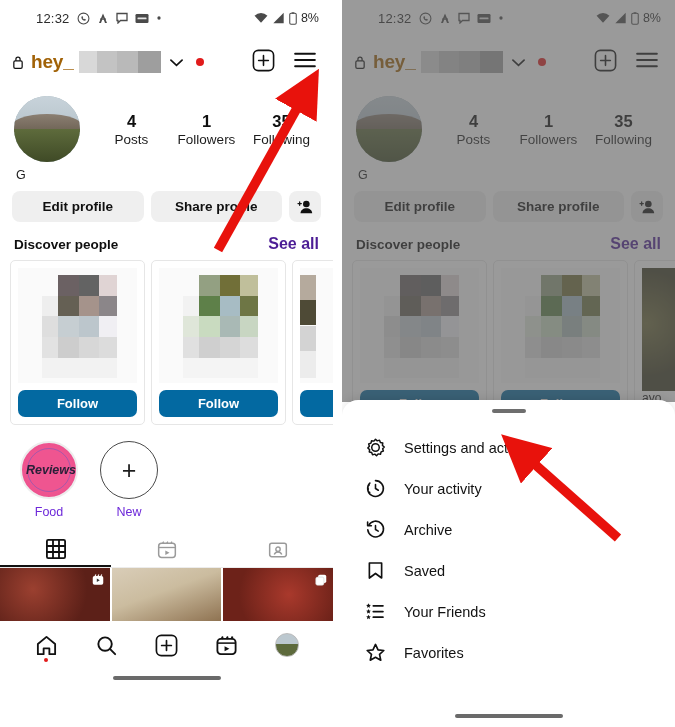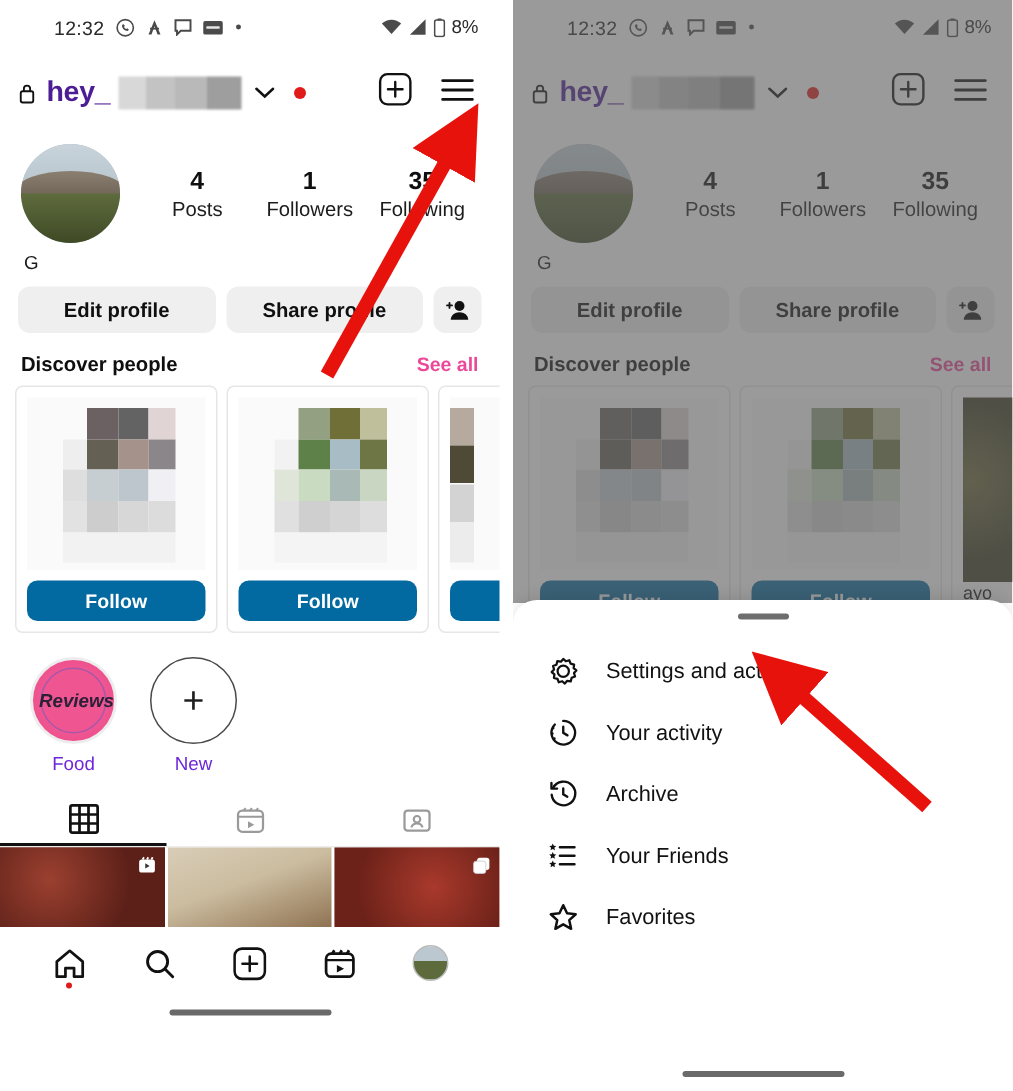--- a/index.html
+++ b/index.html
@@ -44,21 +44,21 @@
   .sb-time { font-size: 13px; color: #2b2b2b; letter-spacing: .2px; }
   .sb-right { margin-left: auto; display: flex; align-items: center; gap: 4px; }
   .sb-batt { font-size: 12.5px; color: #2b2b2b; }
   .sb-ico { display: inline-flex; align-items: center; }
 
   
   .profile-head {
     height: 52px; display: flex; align-items: center; padding: 0 12px; gap: 7px;
   }
   .lock-ico { display: inline-flex; }
-  .uname { font-size: 19px; font-weight: bold; color: #4c1d95; letter-spacing: -.2px; }
+  .uname { font-size: 19px; font-weight: bold; color: #a16207; letter-spacing: -.2px; }
   .uname-redact {
     width: 82px; height: 22px; margin-left: -2px;
     background: linear-gradient(90deg,#d8d8d8 0 22%, #c3c3c3 22% 46%, #b9b9b9 46% 72%, #9e9e9e 72% 100%);
     filter: blur(0.6px);
   }
   .chev { margin-left: 2px; }
   .reddot { width: 8px; height: 8px; border-radius: 50%; background: #e11b1b; margin-left: 6px; }
   .head-actions { margin-left: auto; display: flex; align-items: center; gap: 18px; padding-right: 4px; }
 
   
@@ -84,21 +84,21 @@
     flex: 1; height: 31px; background: #efefef; border-radius: 8px;
     display: flex; align-items: center; justify-content: center;
     font-size: 13.5px; font-weight: bold; color: #101010;
   }
   .btn-sq { width: 32px; height: 31px; background: #efefef; border-radius: 8px;
             display: flex; align-items: center; justify-content: center; }
 
   
   .discover-head { display: flex; align-items: center; padding: 13px 14px 7px 14px; }
   .discover-title { font-size: 13.5px; font-weight: bold; color: #0f0f0f; }
-  .see-all { margin-left: auto; font-size: 13px; color: #ec4899; font-weight: bold; }
+  .see-all { margin-left: auto; font-size: 16px; color: #4c1d95; font-weight: bold; }
   .cards { display: flex; gap: 6px; padding: 0 10px; }
   .card {
     width: 135px; height: 165px; background: #fff; border: 1px solid #e6e6e6;
     border-radius: 5px; padding: 7px; display: flex; flex-direction: column;
     flex: 0 0 auto; position: relative; overflow: hidden;
   }
   .card.partial { width: 56px; }
   .card-pix { flex: 1; position: relative; overflow: hidden; background: #fafafa; }
   .px { position: absolute; }
   .card-follow {
@@ -664,20 +664,28 @@
               <svg width="21" height="21" viewBox="0 0 24 24">
                   <path d="M4.2 7.2A9 9 0 1 1 3.2 12.4" fill="none" stroke="#111" stroke-width="1.8" stroke-linecap="round"></path>
                   <path d="M3 3.4v4.3h4.3" fill="none" stroke="#111" stroke-width="1.8" stroke-linecap="round" stroke-linejoin="round"></path>
                   <path d="M12 7.6V12l3.1 1.9" fill="none" stroke="#111" stroke-width="1.8" stroke-linecap="round"></path>
                 </svg>
             </span>
             <span class="menu-label">Archive</span>
           </div>
 
 
+          <div class="menu-item">
+            <span class="menu-ico">
+              <svg width="21" height="21" viewBox="0 0 24 24">
+                  <path d="M5 3.4h14v17.2L12 15.4 5 20.6z" fill="none" stroke="#111" stroke-width="1.9" stroke-linejoin="round"></path>
+                </svg>
+            </span>
+            <span class="menu-label">Saved</span>
+          </div>
 
           <div class="menu-item">
             <span class="menu-ico">
               <svg width="21" height="21" viewBox="0 0 24 24">
                 <path d="M9.5 5.5h11M9.5 12h11M9.5 18.5h11" stroke="#111" stroke-width="2" stroke-linecap="round"></path>
                 <path d="M4 2.6l.8 1.8 1.9.2-1.45 1.3.45 1.9L4 6.8 2.3 7.8l.45-1.9L1.3 4.6l1.9-.2z" fill="#111"></path>
                 <path d="M4 9.1l.8 1.8 1.9.2-1.45 1.3.45 1.9L4 13.3l-1.7 1 .45-1.9-1.45-1.3 1.9-.2z" fill="#111"></path>
                 <path d="M4 15.6l.8 1.8 1.9.2-1.45 1.3.45 1.9L4 19.8l-1.7 1 .45-1.9-1.45-1.3 1.9-.2z" fill="#111"></path>
               </svg>
             </span>

